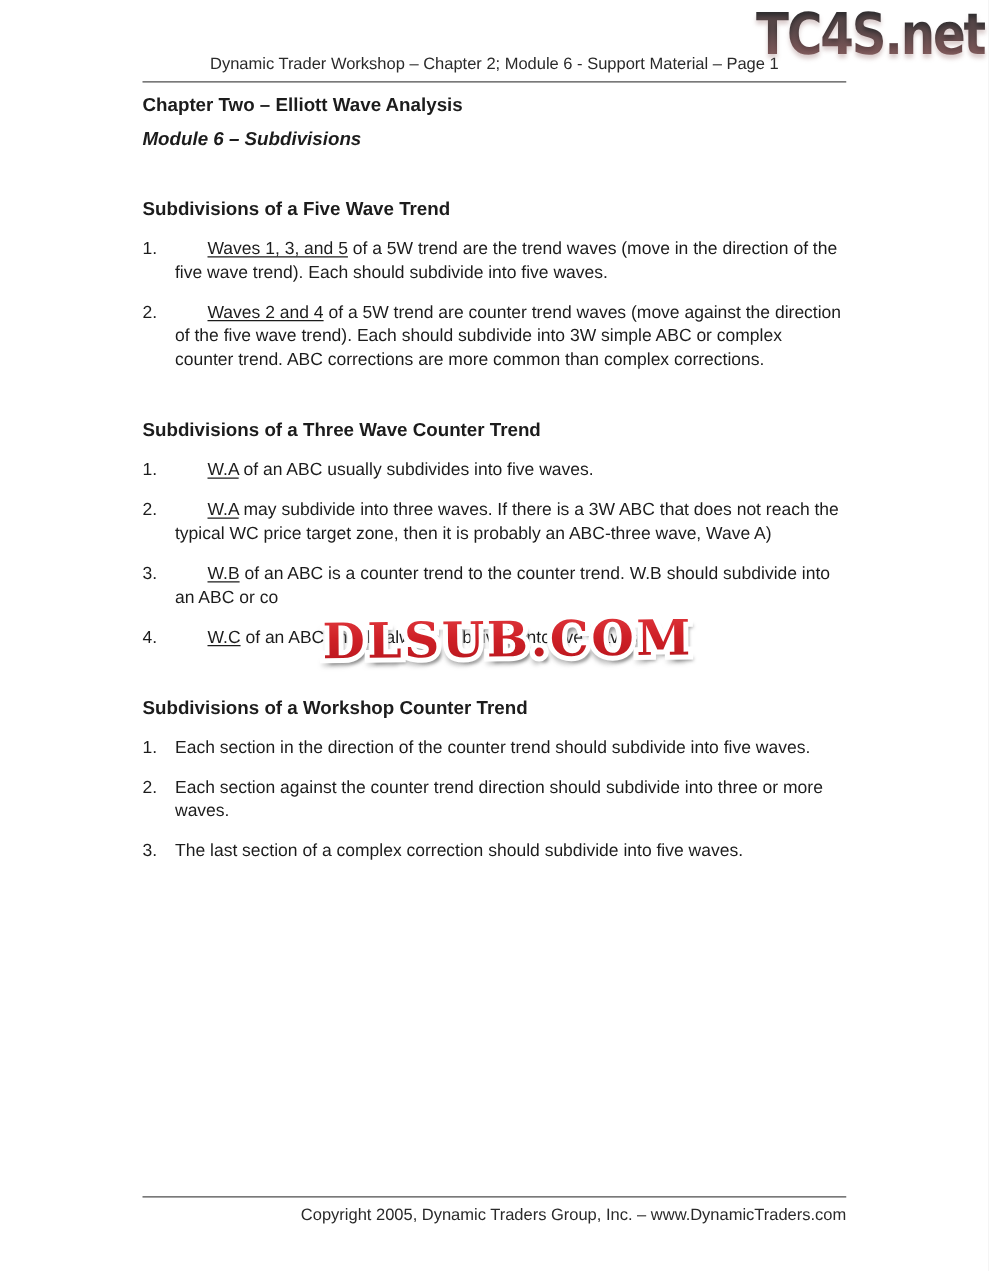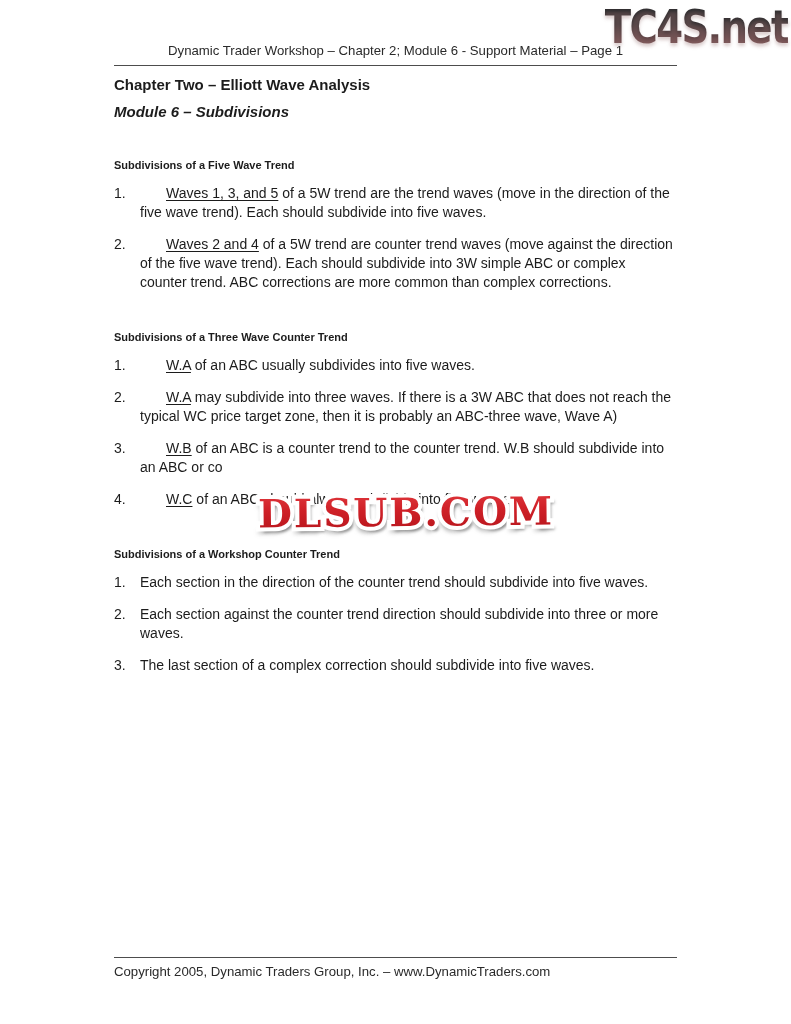--- a/index.html
+++ b/index.html
@@ -37,21 +37,21 @@
     font-weight: bold;
   }
   .module-title {
     margin-top: 10px;
     font-size: 15px;
     font-weight: bold;
     font-style: italic;
   }
   .section-title {
     margin-top: 39px;
-    font-size: 11px;
+    font-size: 15px;
     font-weight: bold;
   }
   
   .list-item {
     display: flex;
     margin-top: 13px;
     font-size: 14px;
     line-height: 19px;
   }
   .item-num {
@@ -63,21 +63,21 @@
   }
   .item-lead { text-decoration: underline; text-underline-offset: 2px; margin-left: 26px; }
   
   .doc-footer {
     position: absolute;
     left: 114px;
     width: 563px;
     top: 950px;
   }
   .doc-footer-text {
-    text-align: left;
+    text-align: right;
     font-size: 13.2px;
     margin-top: 6px;
     color: #2a2a2a;
   }
   
   .wm { position: absolute; z-index: 5; white-space: nowrap; }
   .wm-layer-outline { position: absolute; left: 0; top: 0; }
   .wm-layer-fill { position: relative; }
 
   .wm-tc4s {

